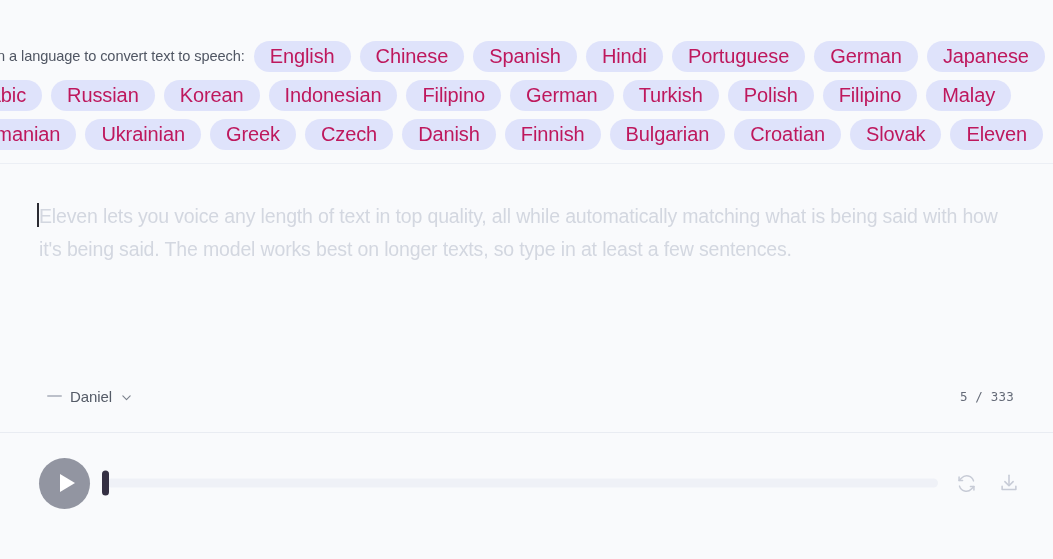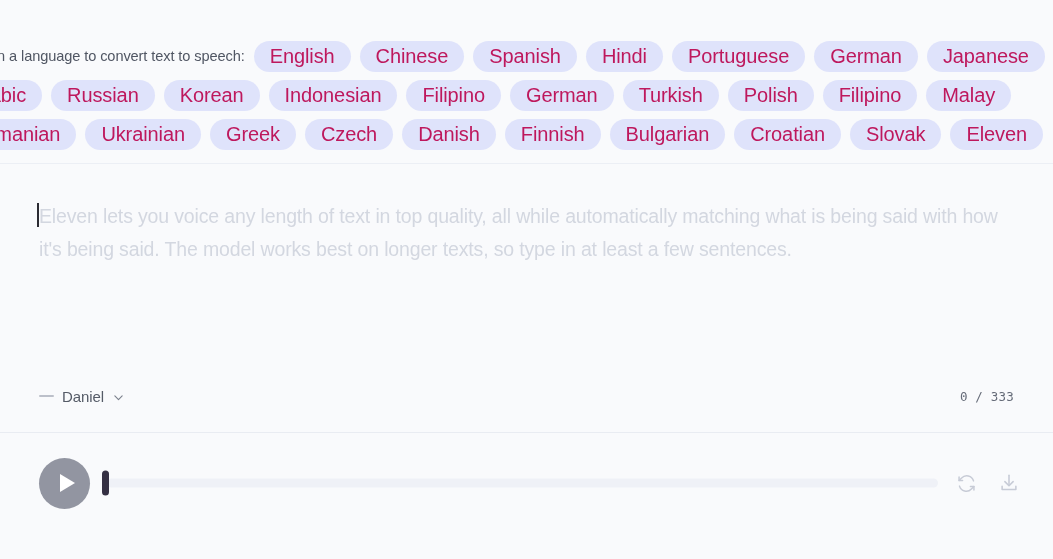--- a/index.html
+++ b/index.html
@@ -97,21 +97,21 @@
   .placeholder {
     font-size: 19.5px;
     line-height: 32.5px;
     color: #d3d7e0;
     letter-spacing: -0.15px;
     max-width: 975px;
   }
 
   .editor-footer {
     position: absolute;
-    left: 0;
+    left: 8px;
     right: 0;
     bottom: 25px;
     height: 22px;
     display: flex;
     align-items: center;
     justify-content: space-between;
     padding: 0 39px 0 39px;
     box-sizing: border-box;
   }
   .voice-select {
@@ -283,21 +283,21 @@
     <div class="editor-footer">
       <div class="voice-select">
         <span class="voice-dash"></span>
         <span class="voice-name">Daniel</span>
         <span class="chev">
           <svg viewBox="0 0 16 16" width="13" height="13" fill="none" stroke="#7b808c" stroke-width="1.4" stroke-linecap="round" stroke-linejoin="round">
             <path d="M3.5 6 L8 10.5 L12.5 6"></path>
           </svg>
         </span>
       </div>
-      <div class="char-count">0 / 333</div>
+      <div class="char-count">5 / 333</div>
     </div>
   </div>
 
   <div class="player">
     <div class="player-inner">
 
       <button class="play-btn">
         <span class="play-tri"></span>
       </button>
 

